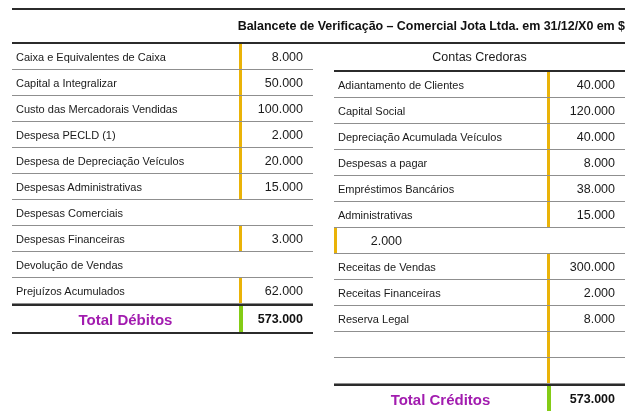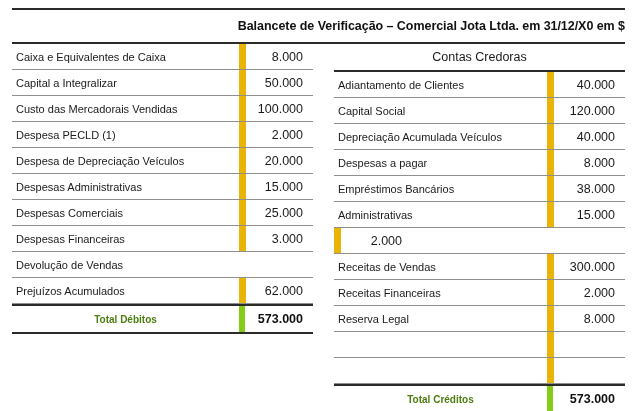--- a/index.html
+++ b/index.html
@@ -87,52 +87,52 @@
     padding-left: 4px;
     white-space: nowrap;
     overflow: hidden;
   }
   .row .value {
     display: flex;
     align-items: center;
     justify-content: flex-end;
     font-size: 12.5px;
     padding-right: 10px;
-    border-left: 7px solid #eab308;
+    border-left: 3px solid #eab308;
     box-sizing: border-box;
   }
   .col-left  .row .value { flex: 0 0 74px; }
   .col-right .row .value { flex: 0 0 78px; }
 
   
   .total-row {
     display: flex;
     height: 30px;
     border-top: 2px solid #2b2b2b;
     border-bottom: 2px solid #2b2b2b;
     box-sizing: border-box;
   }
   .total-row .label {
     flex: 1 1 auto;
     display: flex;
     align-items: center;
     justify-content: center;
-    font-size: 10px;
+    font-size: 15px;
     font-weight: bold;
-    color: #4d7c0f;
+    color: #a21caf;
   }
   .total-row .value {
     display: flex;
     align-items: center;
     justify-content: flex-end;
     font-size: 12.5px;
     font-weight: bold;
     color: #111111;
     padding-right: 10px;
-    border-left: 6px solid #84cc16;
+    border-left: 4px solid #84cc16;
     box-sizing: border-box;
   }
   .col-left  .total-row .value { flex: 0 0 74px; }
   .col-right .total-row .value { flex: 0 0 78px; }
 </style>
 </head>
 <body>
 
 <div class="sheet">
 
@@ -164,21 +164,20 @@
           <div class="row">
             <div class="label">Despesa de Depreciação Veículos</div>
             <div class="value">20.000</div>
           </div>
           <div class="row">
             <div class="label">Despesas Administrativas</div>
             <div class="value">15.000</div>
           </div>
           <div class="row">
             <div class="label">Despesas Comerciais</div>
-            <div class="value">25.000</div>
           </div>
           <div class="row">
             <div class="label">Despesas Financeiras</div>
             <div class="value">3.000</div>
           </div>
           <div class="row">
             <div class="label">Devolução de Vendas</div>
           </div>
           <div class="row">
             <div class="label">Prejuízos Acumulados</div>

